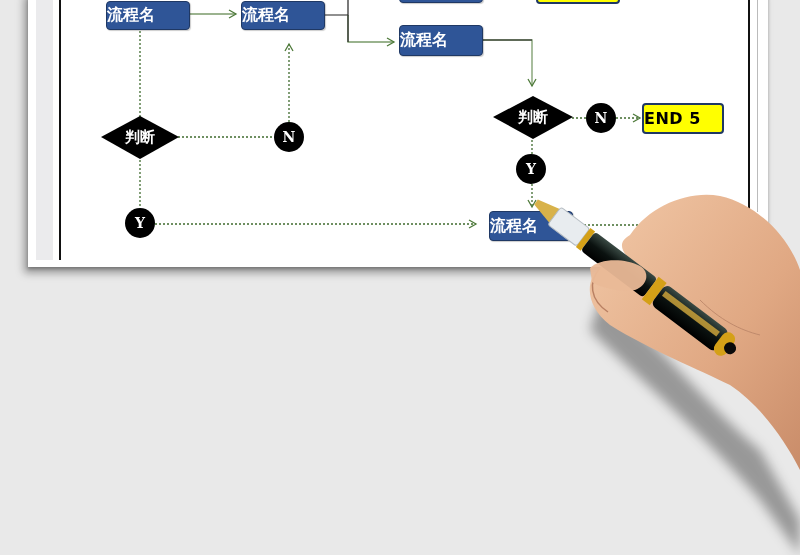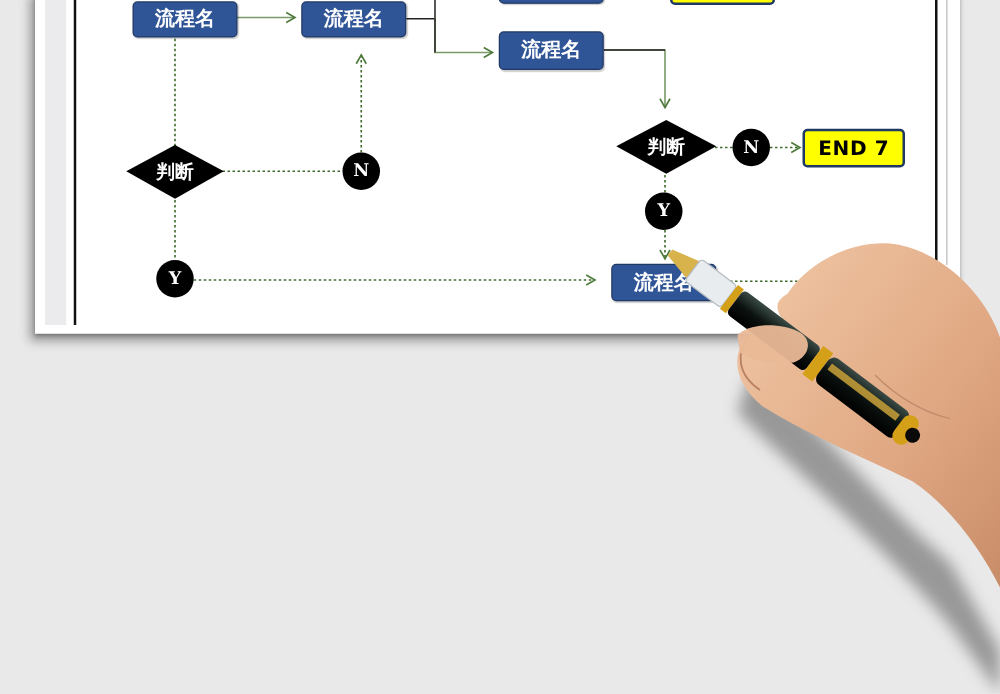--- a/index.html
+++ b/index.html
@@ -22,21 +22,21 @@
   }
   .border-right {
     position: absolute; left: 748px; top: 0; width: 2px; height: 212px; background: #111;
   }
   .border-right2 {
     position: absolute; left: 757px; top: 0; width: 1px; height: 212px; background: #bbb;
   }
   svg.flow { position: absolute; left: 0; top: 0; }
   .box {
     position: absolute; box-sizing: border-box;
-    border-radius: 4px; display: flex; align-items: center; justify-content: center;
+    border-radius: 4px; display: flex; align-items: center; justify-content: flex-start;
     font-weight: bold; font-size: 16px;
   }
   .box.blue {
     background: #2f5597; color: #ffffff; border: 1.5px solid #1f3864;
     box-shadow: 1px 1px 1px rgba(0,0,0,0.2);
   }
   .box.yellow {
     background: #ffff00; color: #000000; border: 2px solid #1f3864;
     font-size: 16px; letter-spacing: 0.5px;
   }
@@ -101,21 +101,21 @@
 <div class="box blue" style="left:399px;top:-12px;width:84px;height:15px;"></div>
 <div class="box yellow" style="left:536px;top:-12px;width:84px;height:16px;"></div>
 <div class="box blue" style="left:399px;top:25px;width:84px;height:31px;">
   <span>流程名</span>
 </div>
 <div class="box blue" style="left:489px;top:211px;width:84px;height:30px;">
   <span>流程名</span>
 </div>
 
 <div class="box yellow" style="left:642px;top:103px;width:82px;height:31px;">
-  <span>END 7</span>
+  <span>END 5</span>
 </div>
 
 <div class="diamond-label" style="left:111px;top:127px;width:58px;height:20px;">判断</div>
 <div class="diamond-label" style="left:504px;top:107px;width:58px;height:20px;">判断</div>
 
 <div class="circle" style="left:274px;top:122px;">N</div>
 <div class="circle" style="left:125px;top:208px;">Y</div>
 <div class="circle" style="left:586px;top:103px;">N</div>
 <div class="circle" style="left:516px;top:154px;">Y</div>
 

